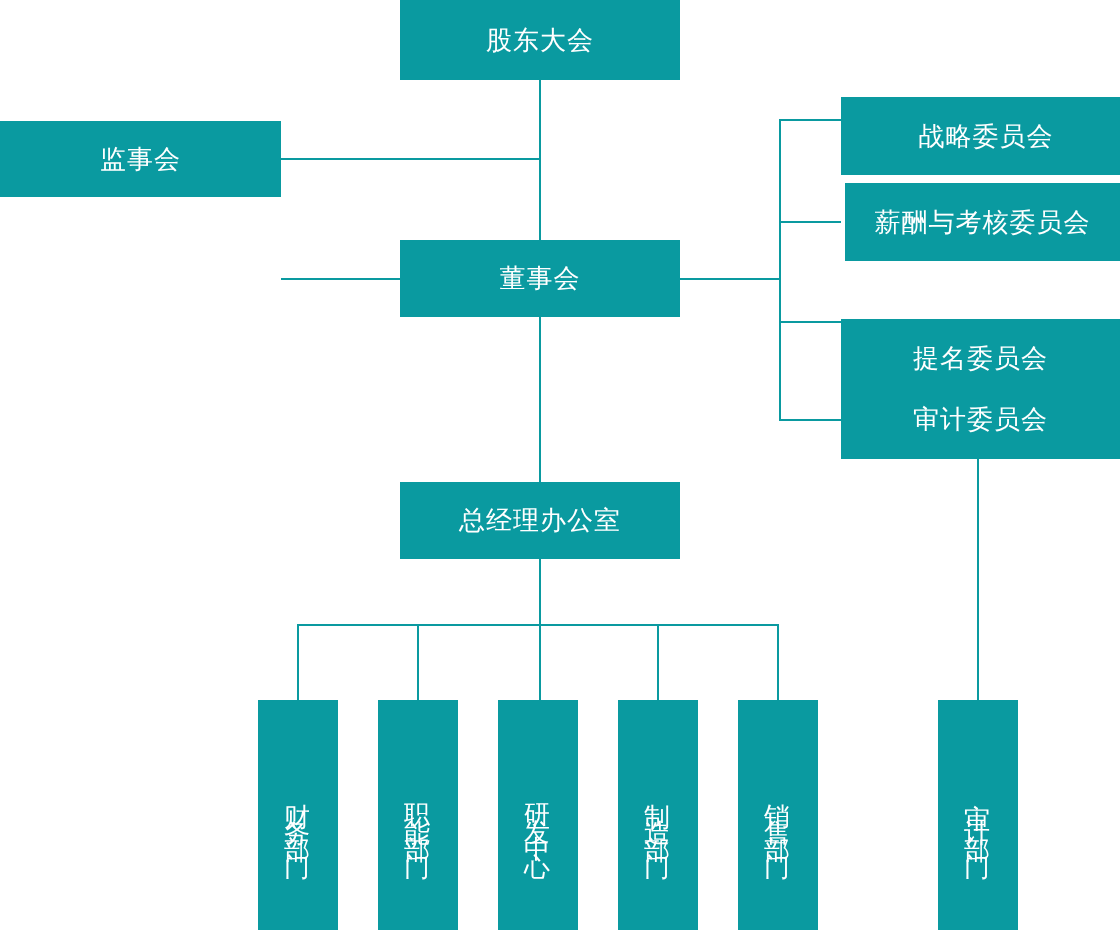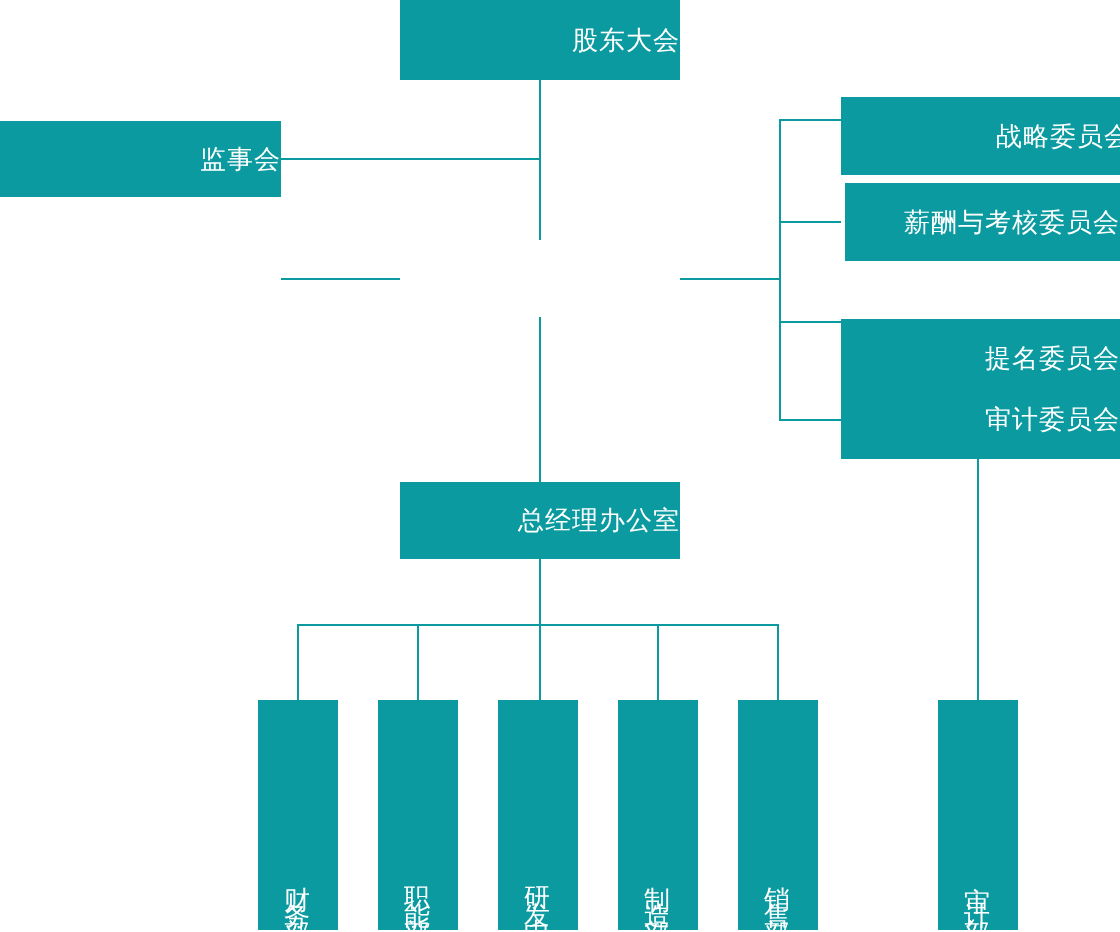--- a/index.html
+++ b/index.html
@@ -14,21 +14,21 @@
     height: 932px;
     background: #ffffff;
     overflow: hidden;
   }
   .node {
     position: absolute;
     background: #0a9aa0;
     color: #ffffff;
     display: flex;
     align-items: center;
-    justify-content: flex-end;
+    justify-content: center;
     font-size: 26px;
     letter-spacing: 1px;
     z-index: 2;
     white-space: nowrap;
   }
   .vnode {
     writing-mode: vertical-lr;
     text-orientation: upright;
     letter-spacing: 16px;
   }
@@ -63,20 +63,23 @@
 
   <div class="node" style="left:400px; top:0px; width:280px; height:80px;">
     <span>股东大会</span>
   </div>
 
   <div class="node" style="left:0px; top:121px; width:281px; height:76px;">
     <span>监事会</span>
   </div>
 
 
+  <div class="node" style="left:400px; top:240px; width:280px; height:77px;">
+    <span>董事会</span>
+  </div>
 
   <div class="node" style="left:841px; top:81px; width:290px; height:78px;margin-top:16px;">
     <span>战略委员会</span>
   </div>
 
   <div class="node" style="left:845px; top:183px; width:275px; height:78px;">
     <span>薪酬与考核委员会</span>
   </div>
 
   <div class="node" style="left:841px; top:283px; width:279px; height:78px;margin-top:36px;">

